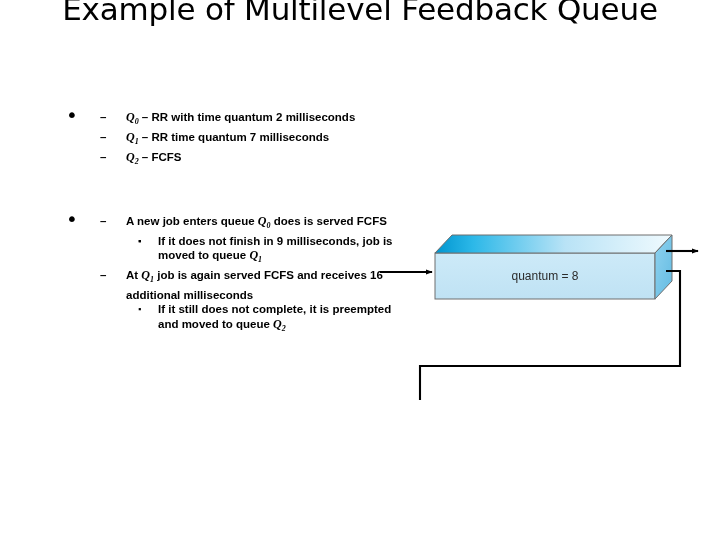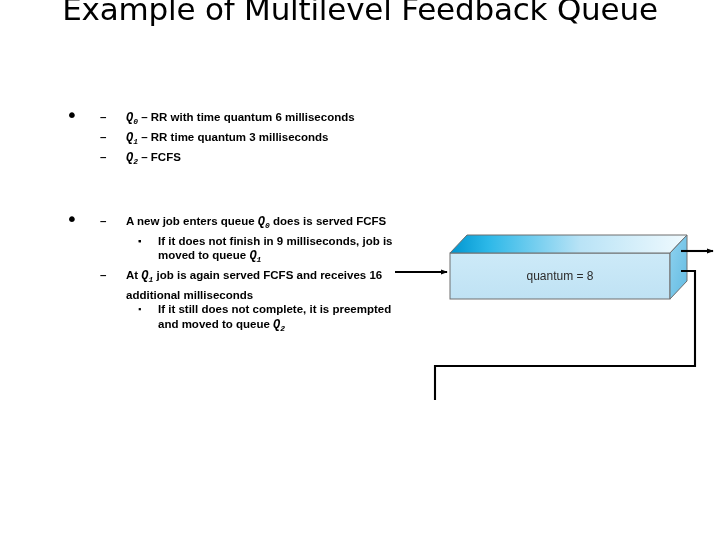--- a/index.html
+++ b/index.html
@@ -85,37 +85,37 @@
   }
   .lvl3 > .marker {
     position: absolute;
     left: 80px;
     top: 0;
     font-size: 9px;
     line-height: 15px;
   }
 
   .qlabel {
-    font-family: Liberation Mono, monospace;
+    font-family: Liberation Serif, serif;
     font-style: italic;
     font-weight: bold;
     font-size: 12px;
   }
   .qlabel sub {
     font-size: 8px;
     font-style: italic;
   }
 
   .gap-a { height: 34px; }
   .gap-b { height: 10px; }
 
   
   #queue-diagram {
     position: absolute;
-    left: 395px;
+    left: 380px;
     top: 140px;
     width: 320px;
     height: 260px;
   }
   #queue-diagram svg { display: block; }
   .box-label {
     font-family: "Liberation Sans", sans-serif;
     font-size: 12px;
     fill: #2b2b2b;
     text-anchor: middle;
@@ -130,26 +130,26 @@
 <div id="content-body">
 
   <div class="lvl1">
     <span class="marker">•</span>
   </div>
 
   <div class="gap-b"></div>
 
   <div class="lvl2">
     <span class="marker">–</span>
-    <span class="qlabel"><span>Q</span><sub>0</sub></span><span> – RR with time quantum 6 milliseconds</span>
+    <span class="qlabel"><span>Q</span><sub>0</sub></span><span> – RR with time quantum 2 milliseconds</span>
   </div>
 
   <div class="lvl2">
     <span class="marker">–</span>
-    <span class="qlabel"><span>Q</span><sub>1</sub></span><span> – RR time quantum 3 milliseconds</span>
+    <span class="qlabel"><span>Q</span><sub>1</sub></span><span> – RR time quantum 7 milliseconds</span>
   </div>
 
   <div class="lvl2">
     <span class="marker">–</span>
     <span class="qlabel"><span>Q</span><sub>2</sub></span><span> – FCFS</span>
   </div>
 
   <div class="gap-a"></div>
 
   <div class="lvl1">

